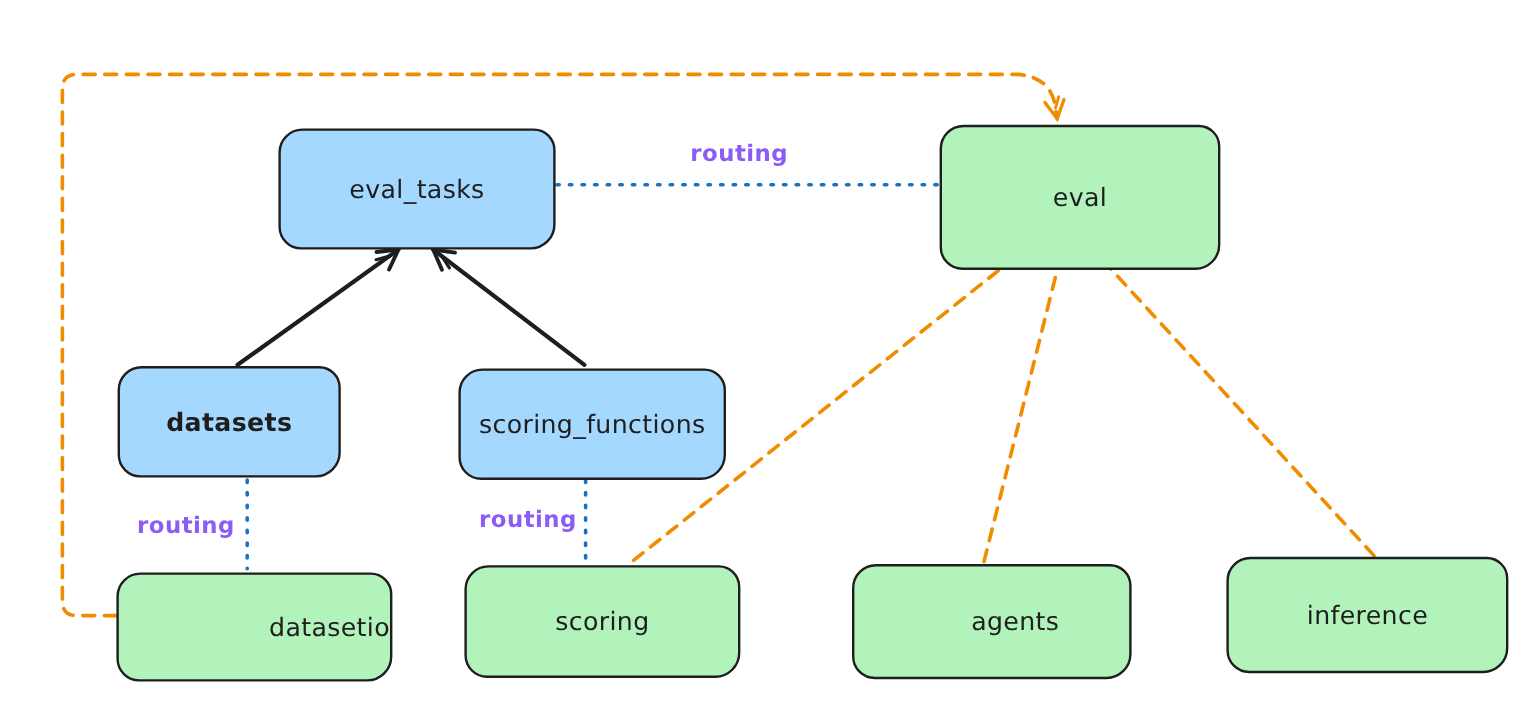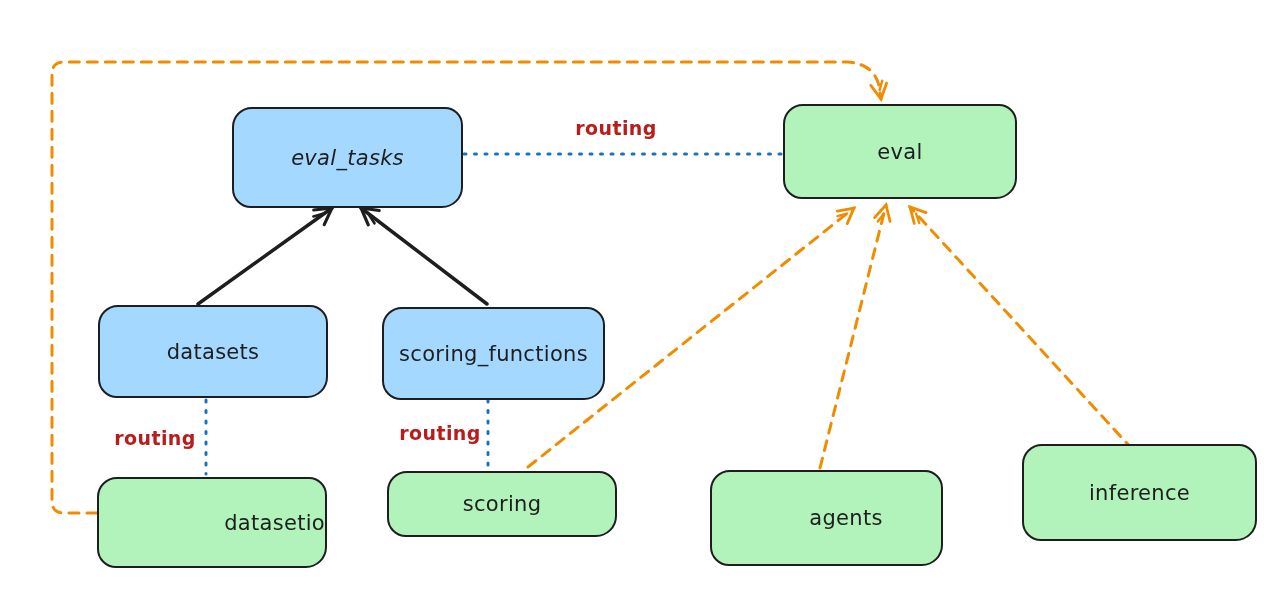--- a/index.html
+++ b/index.html
@@ -51,21 +51,21 @@
     font-size: 21px;
     color: #1e1e1e;
     letter-spacing: 0.3px;
   }
   .node.blue  { background: #a5d8ff; }
   .node.green { background: #b2f2bb; }
   .routing-label {
     position: absolute;
     width: 90px;
     text-align: center;
-    color: #b91c1c;
+    color: #8b5cf6;
     font-size: 19px;
     font-weight: 600;
     letter-spacing: 0.4px;
   }
 </style>
 </head>
 <body>
 
 <div class="canvas">
 
@@ -87,43 +87,43 @@
 
     <path class="black-arrow" d="M 198 304 L 332 208" marker-end="url(#arrow-black)"></path>
     <path class="black-arrow" d="M 487 304 L 361 208" marker-end="url(#arrow-black)"></path>
 
     <path class="orange-dashed" d="M 97 513 L 64 513 Q 52 513 52 501 L 52 74 Q 52 62 64 62 L 848 62 Q 874 64 879 86 L 881 99" marker-end="url(#arrow-orange)"></path>
     <path class="orange-dashed" d="M 528 467 L 854 208" marker-end="url(#arrow-orange)"></path>
     <path class="orange-dashed" d="M 820 468 L 886 205" marker-end="url(#arrow-orange)"></path>
     <path class="orange-dashed" d="M 1145 463 L 910 207" marker-end="url(#arrow-orange)"></path>
   </svg>
 
-  <div class="node blue" style="left:232px; top:107px; width:231px; height:101px;font-style:italic;">
+  <div class="node blue" style="left:232px; top:107px; width:231px; height:101px;">
     <span>eval_tasks</span>
   </div>
-  <div class="node blue" style="left:98px; top:305px; width:230px; height:93px;">
+  <div class="node blue" style="left:98px; top:305px; width:186px; height:93px;font-weight:bold;">
     <span>datasets</span>
   </div>
   <div class="node blue" style="left:382px; top:307px; width:223px; height:93px;">
     <span>scoring_functions</span>
   </div>
 
-  <div class="node green" style="left:783px; top:104px; width:234px; height:95px;">
+  <div class="node green" style="left:783px; top:104px; width:234px; height:121px;">
     <span>eval</span>
   </div>
   <div class="node green" style="left:97px; top:477px; width:230px; height:91px;justify-content:flex-end;">
     <span>datasetio</span>
   </div>
-  <div class="node green" style="left:387px; top:471px; width:230px; height:66px;">
+  <div class="node green" style="left:387px; top:471px; width:230px; height:94px;">
     <span>scoring</span>
   </div>
   <div class="node green" style="left:710px; top:470px; width:233px; height:96px;padding-left:39px;">
     <span>agents</span>
   </div>
-  <div class="node green" style="left:1022px; top:444px; width:235px; height:97px;">
+  <div class="node green" style="left:1022px; top:464px; width:235px; height:97px;">
     <span>inference</span>
   </div>
 
   <span class="routing-label" style="left:571px; top:117px;">routing</span>
   <span class="routing-label" style="left:110px; top:427px;">routing</span>
   <span class="routing-label" style="left:395px; top:422px;">routing</span>
 
 </div>
 
 </body></html>

